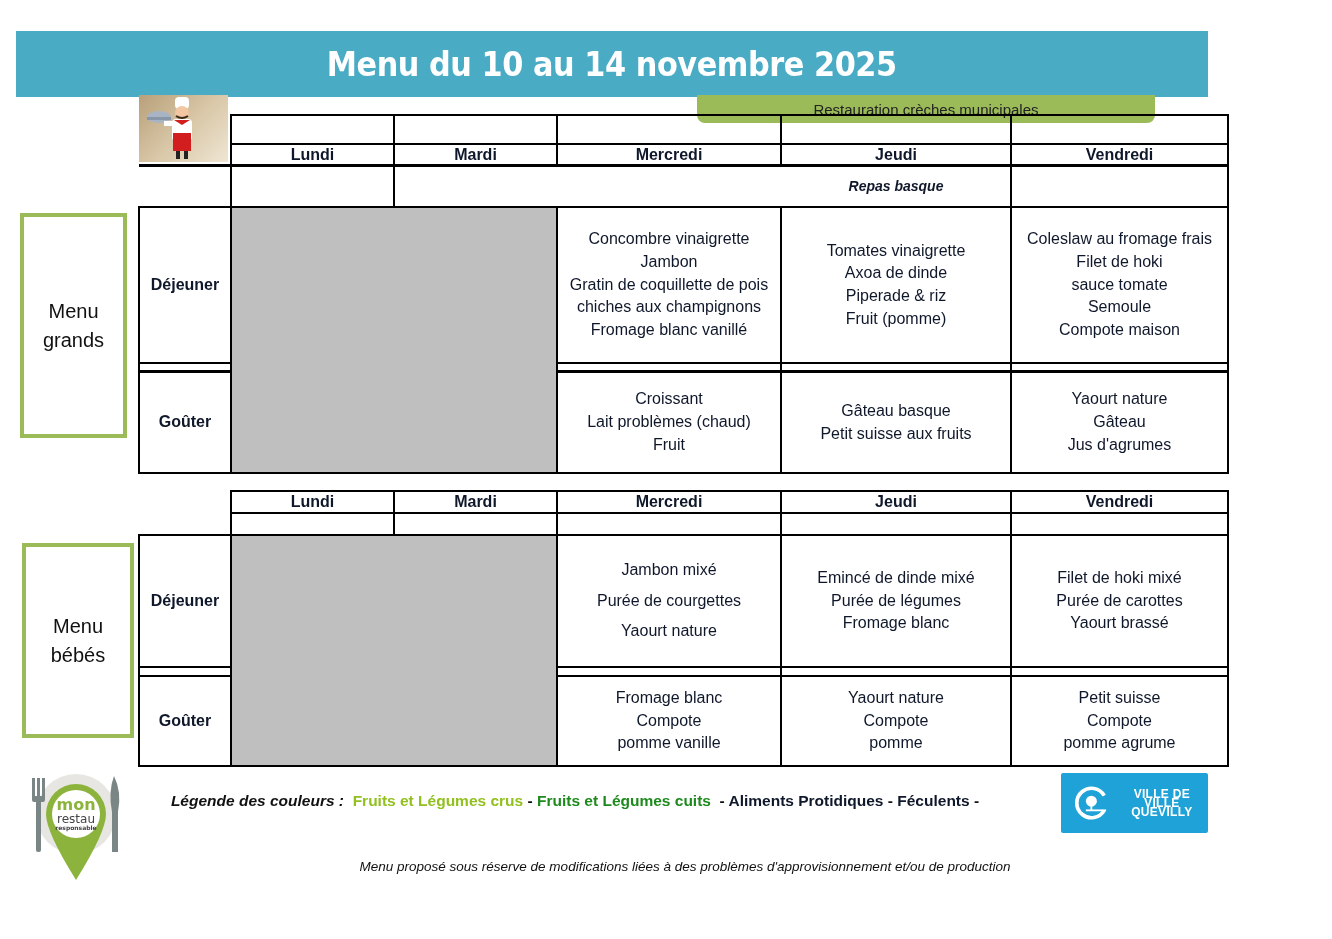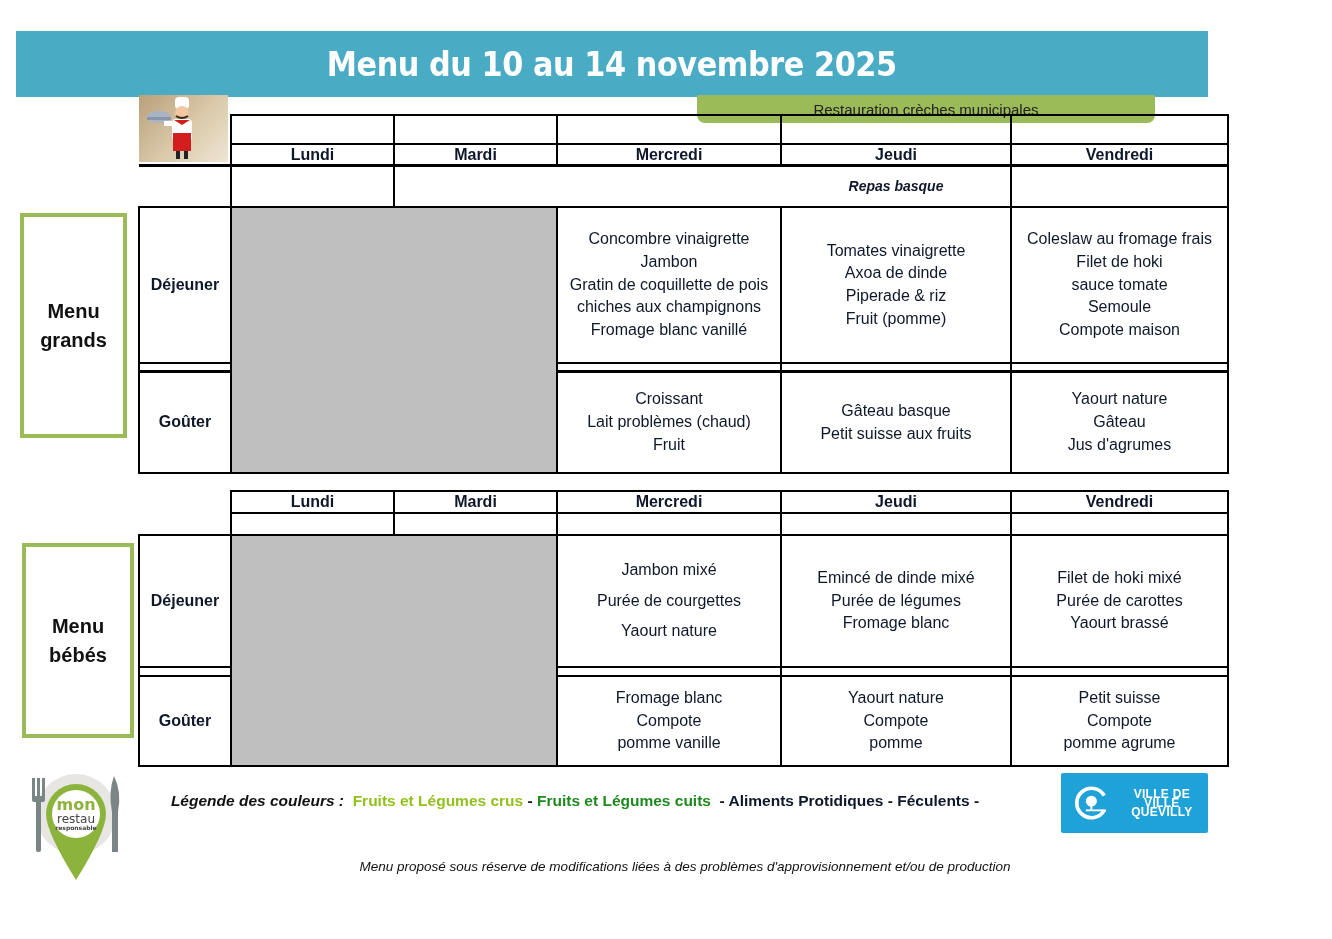--- a/index.html
+++ b/index.html
@@ -44,21 +44,21 @@
     }
     .day-label { font-weight: bold; font-size: 16px; }
     .row-label { font-weight: bold; font-size: 16px; }
     .italic-bold { font-weight: bold; font-style: italic; font-size: 14px; }
 
     .grey { position: absolute; background: #bfbfbf; }
 
     .side-box {
       position: absolute; border: 4px solid #9bbb59; background: #fff;
       display: flex; align-items: center; justify-content: center; text-align: center;
-      font-weight: bold; font-size: 20px; line-height: 29px;
+      font-weight: normal; font-size: 20px; line-height: 29px;
     }
 
     
     .legend {
       position: absolute; left: 140px; top: 789px; width: 870px;
       font-size: 15.5px; font-weight: bold; line-height: 24px; text-align: center;
     }
     .legend-line { display: block; }
     .disclaimer {
       position: absolute; left: 300px; top: 859px; width: 770px;

